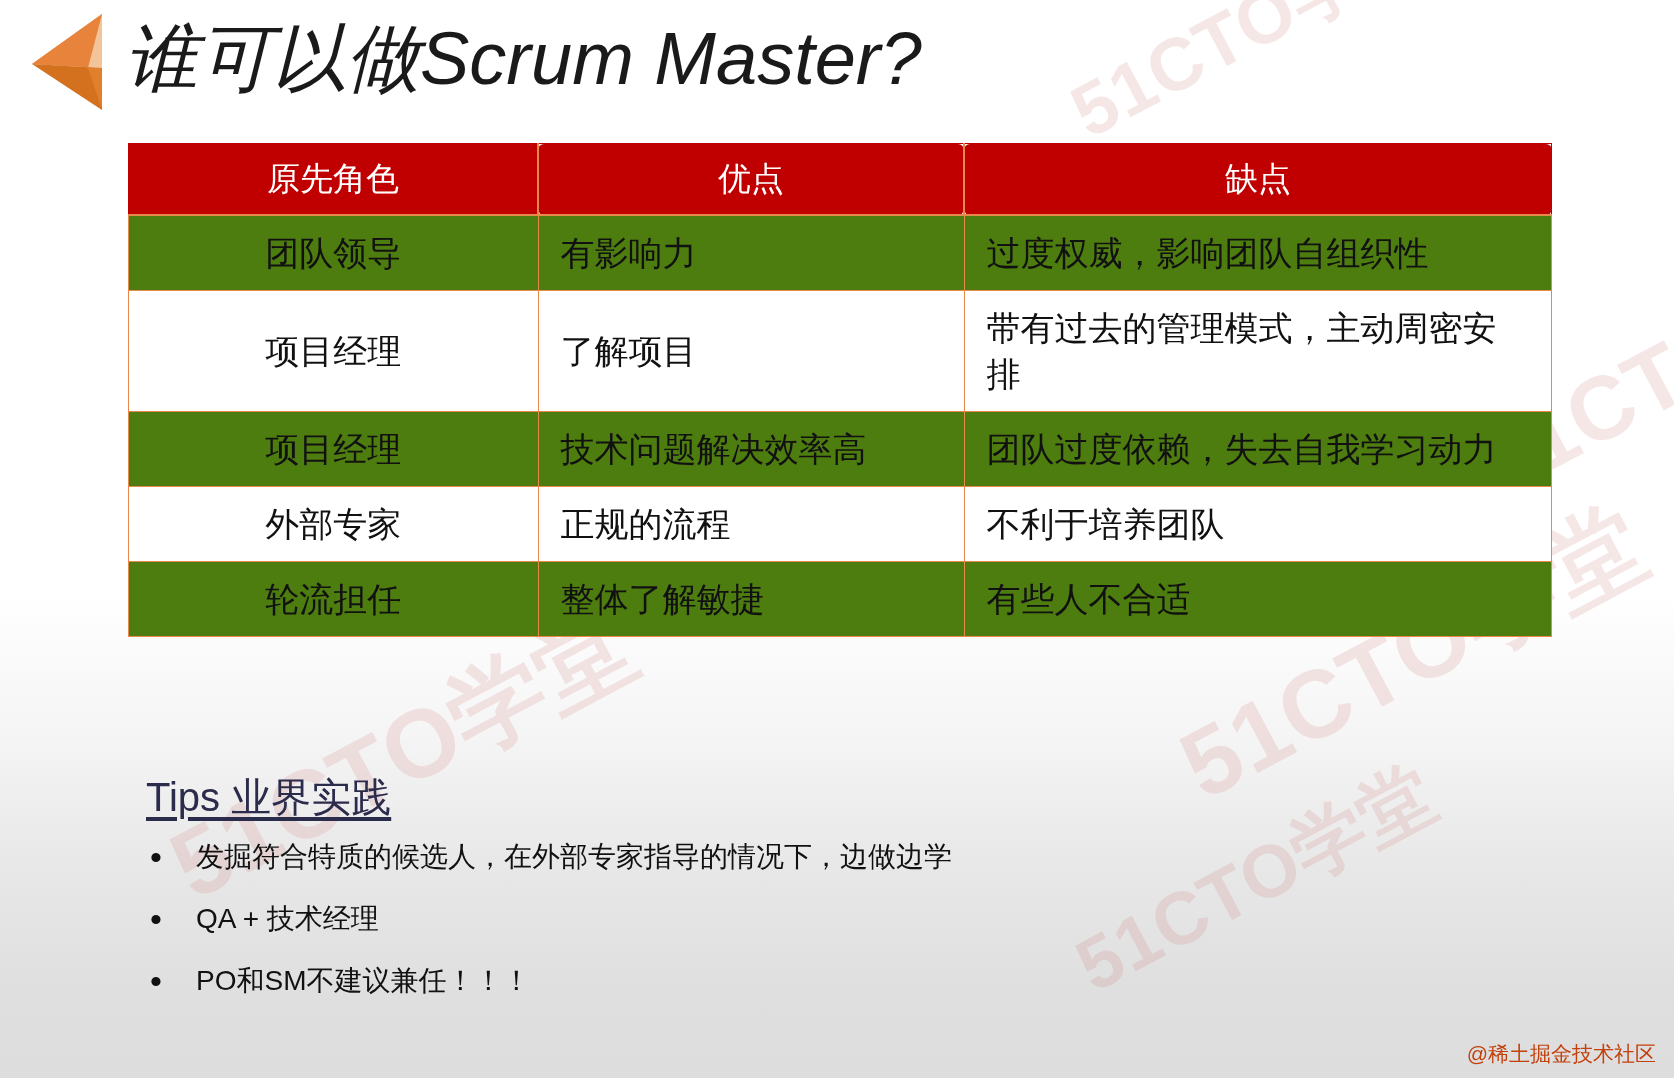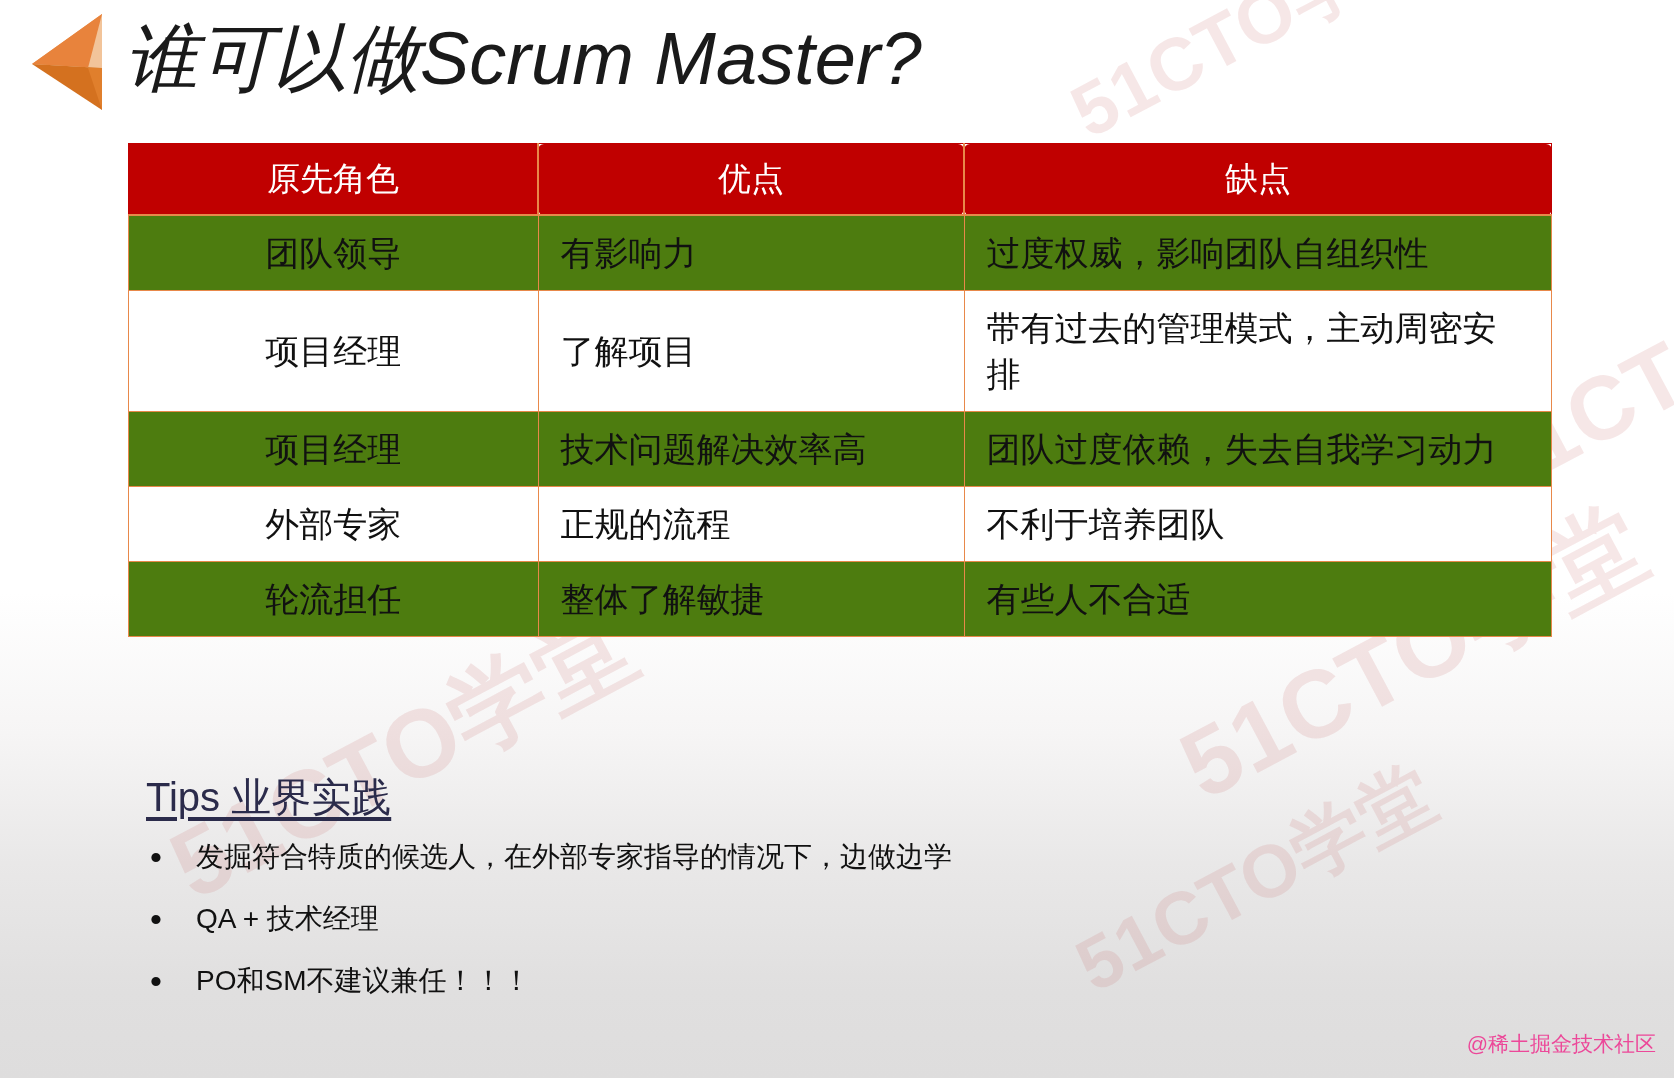--- a/index.html
+++ b/index.html
@@ -153,23 +153,23 @@
     top: 0;
     font-size: 34px;
     line-height: 62px;
     color: #111111;
   }
 
   
   .credit {
     position: absolute;
     right: 18px;
-    bottom: 20px;
+    bottom: 10px;
     font-size: 21px;
-    color: #ec4899;
+    color: #c2410c;
     white-space: nowrap;
   }
 </style>
 </head>
 <body>
 
 <div id="slide">
 
   <div class="bg-wash"></div>
 

